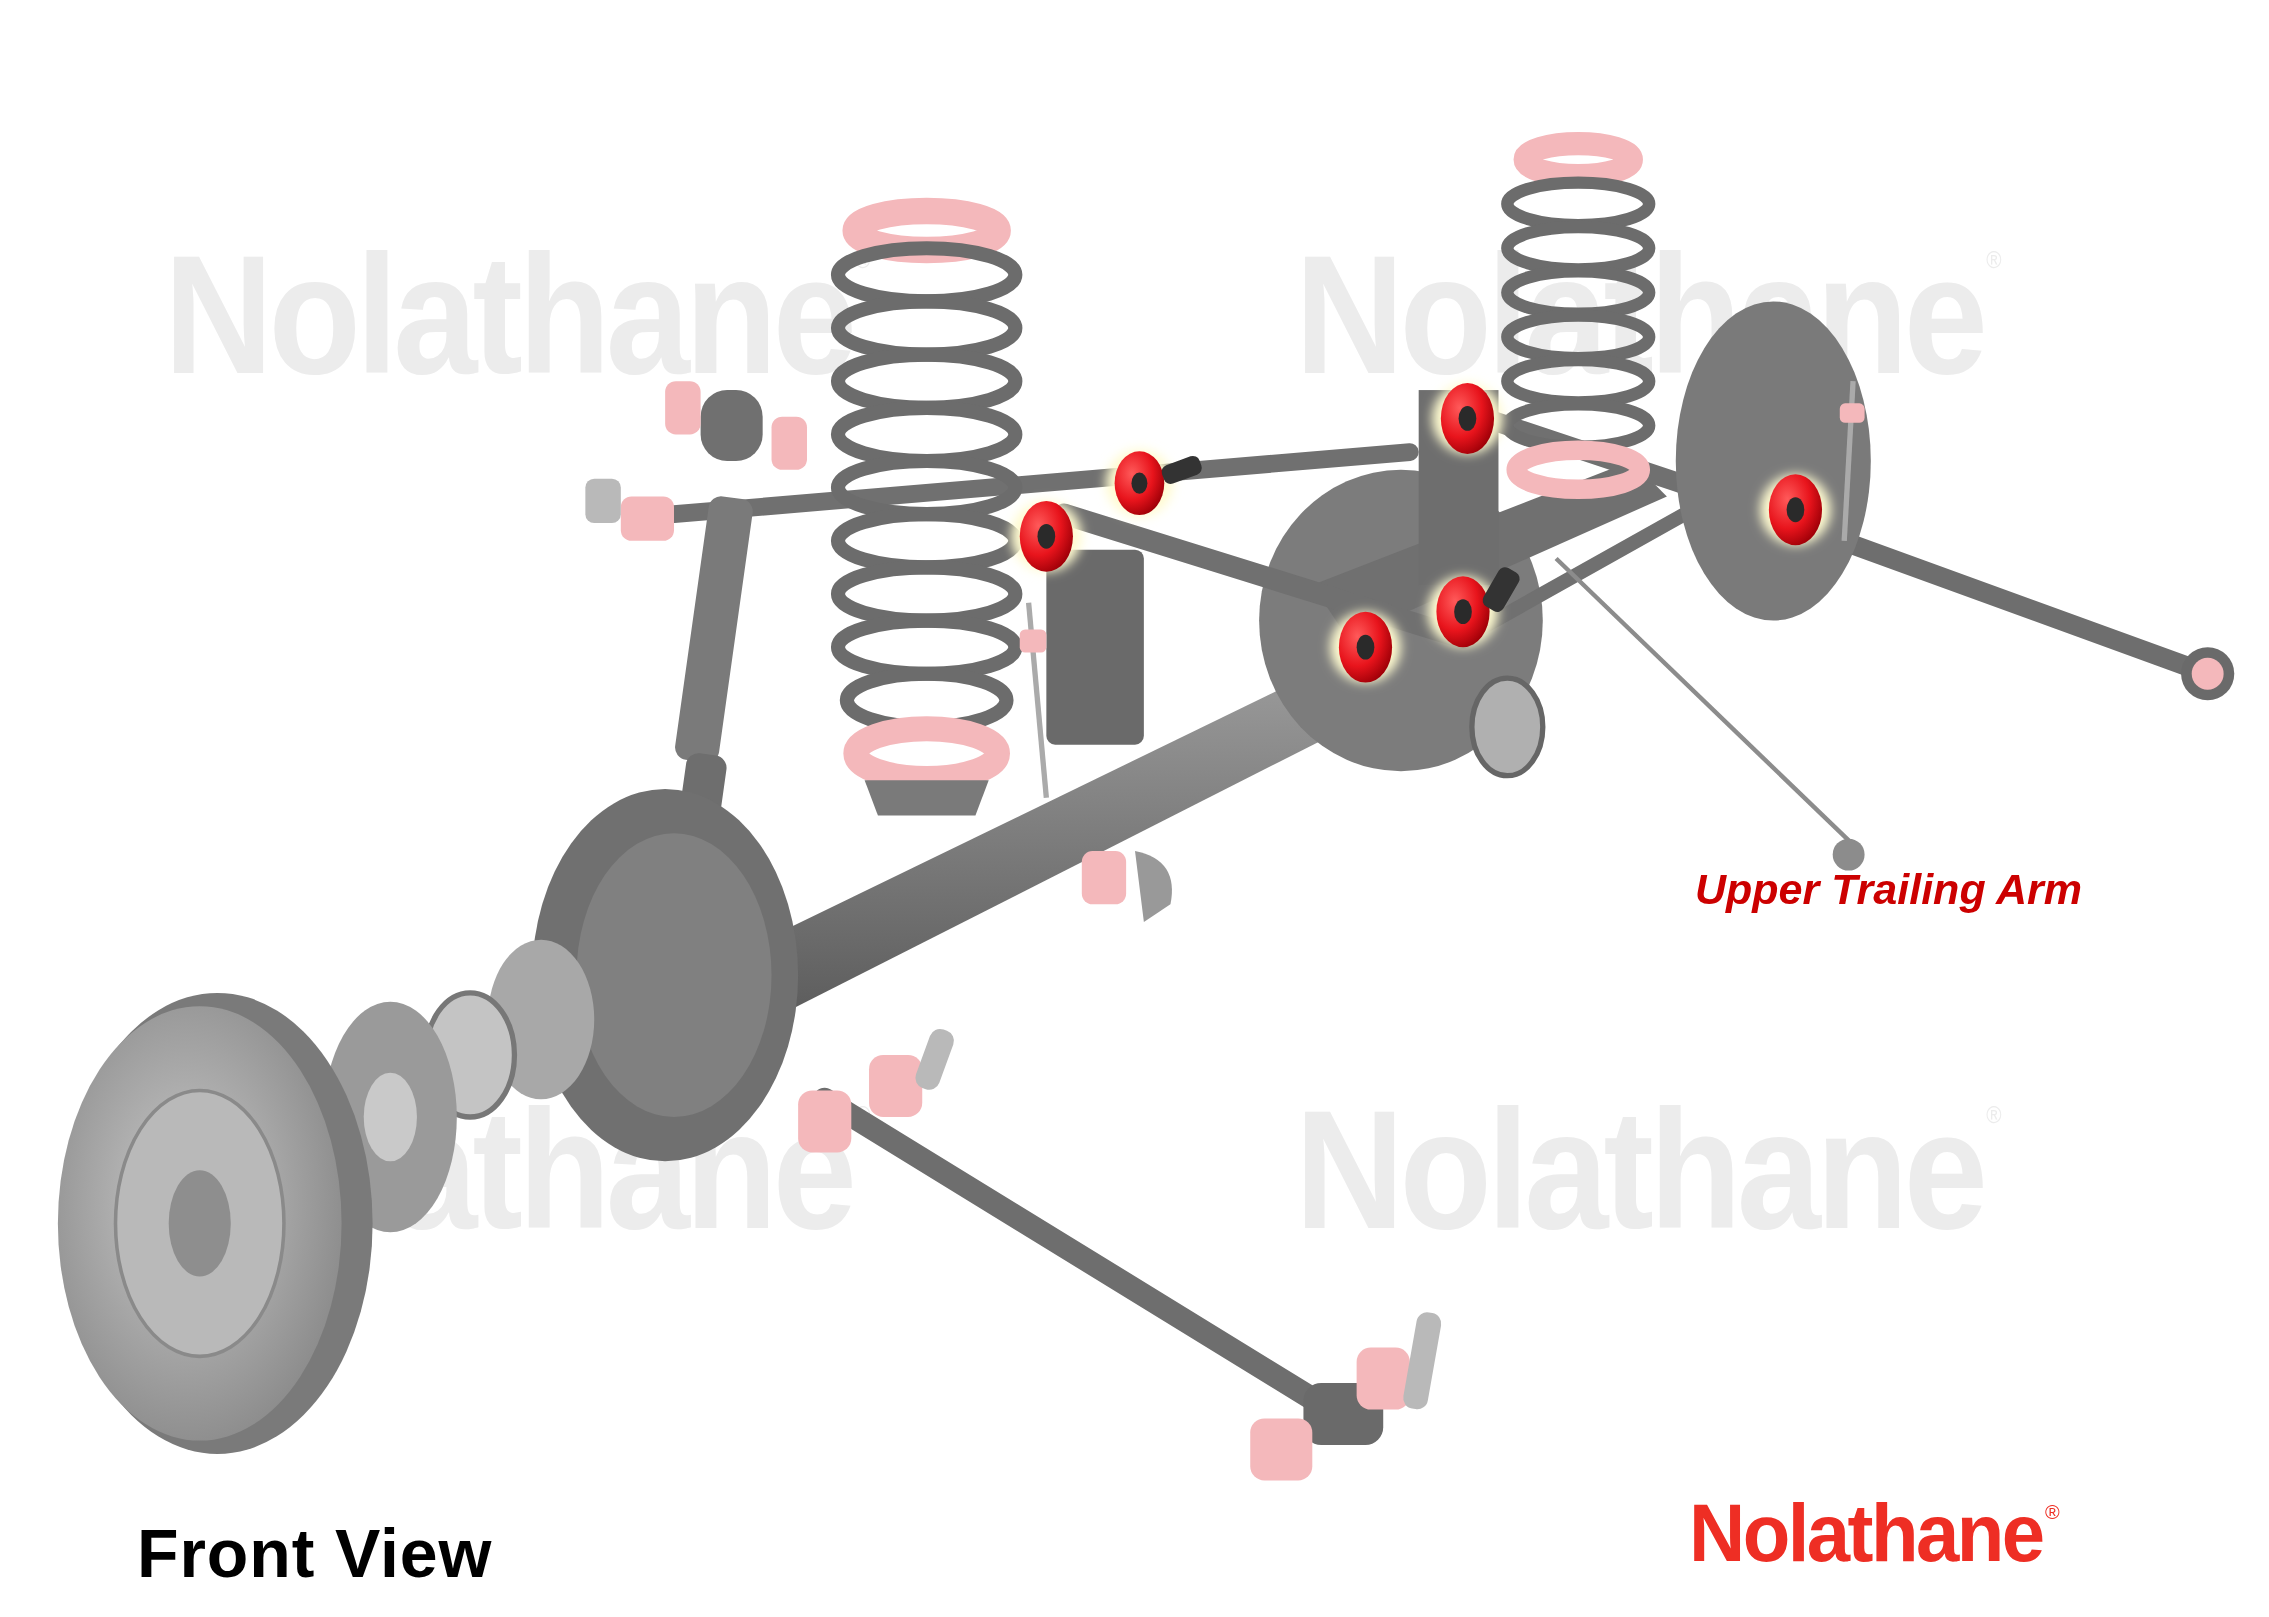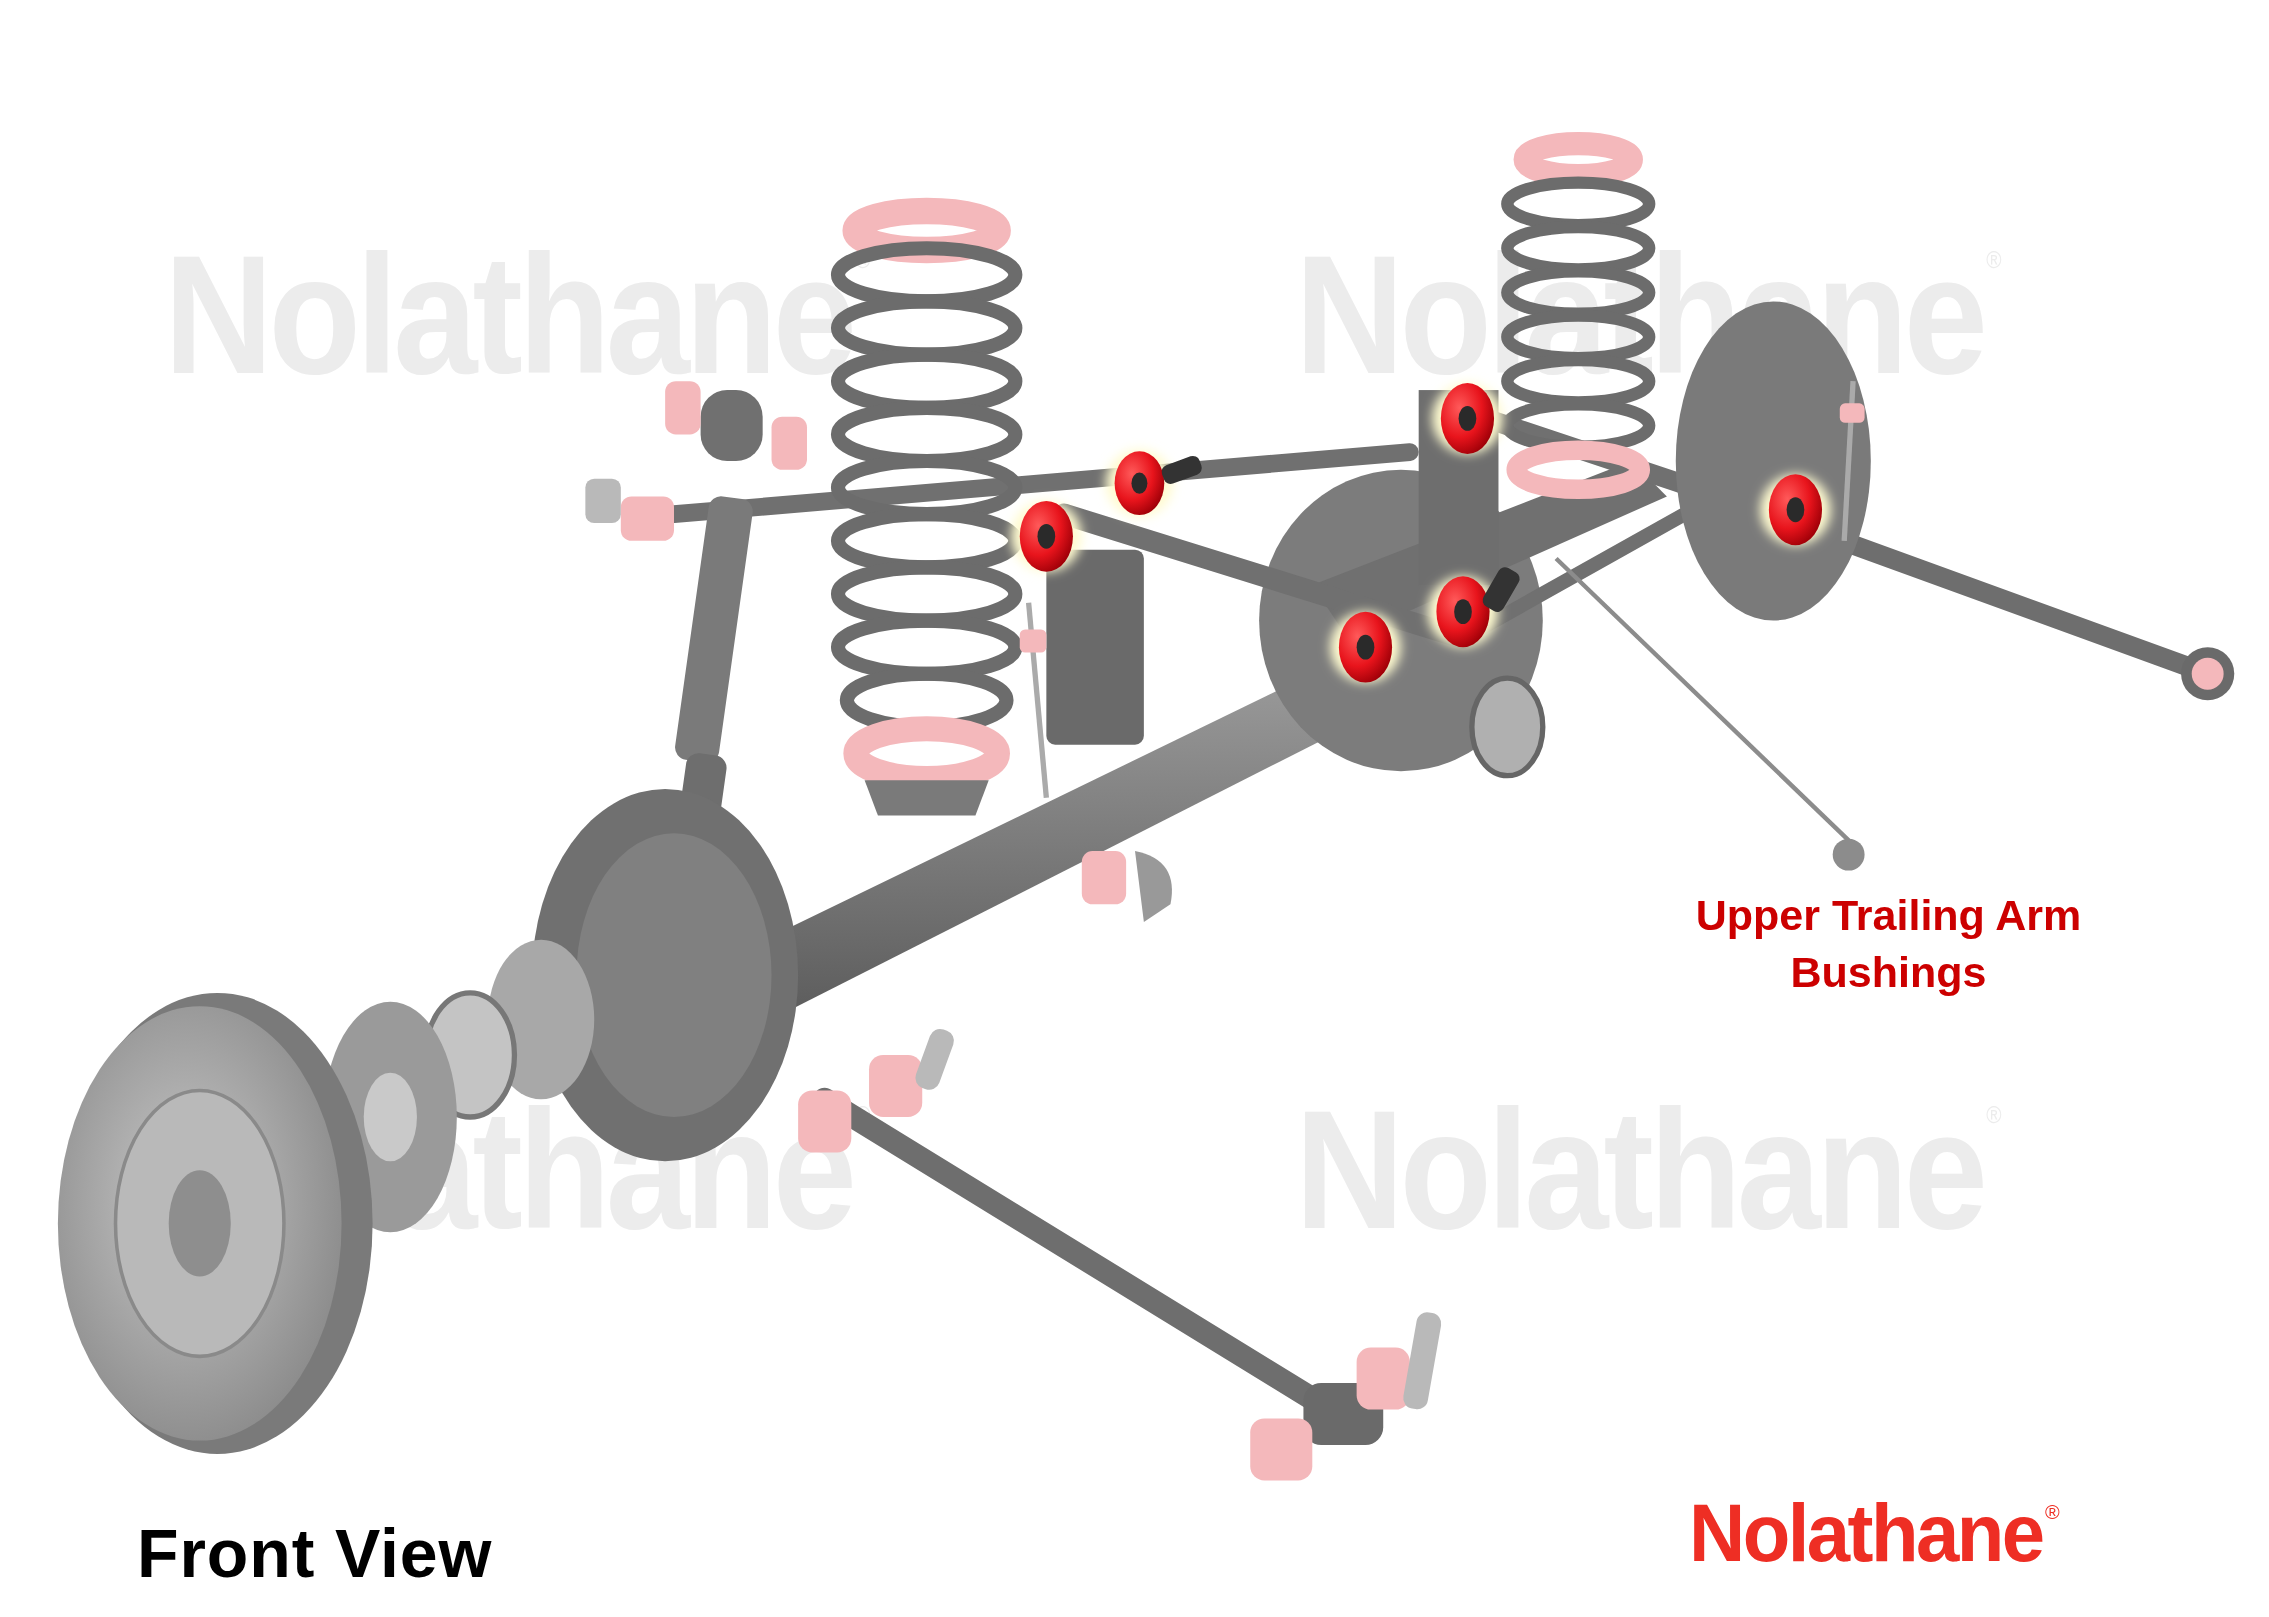--- a/index.html
+++ b/index.html
@@ -1,20 +1,20 @@
 <!DOCTYPE html>
 <html style="font-size:14px"><head>
 <meta charset="utf-8">
 <style>
   html, body { margin:0; padding:0; background:#ffffff; }
   body { width:2270px; height:1617px; position:relative; overflow:hidden; font-family:"Liberation Sans", sans-serif; }
   .wm { position:absolute; font-family:"Liberation Sans", sans-serif; font-weight:700; color:#ececec; font-size:168px; letter-spacing:-5.3px; line-height:1; transform:scaleX(0.9); transform-origin:left top; white-space:nowrap; }
   .wm sup { font-size:23px; font-weight:400; letter-spacing:0; vertical-align:top; position:relative; top:17.7px; margin-left:3.5px; }
   #scene { position:absolute; left:0; top:0; width:2270px; height:1617px; }
-  .callout { position:absolute; left:1640px; top:887px; width:497px; text-align:center; color:#cc0000; font-weight:700; font-size:43px; line-height:57px; }
+  .callout { position:absolute; left:1640px; top:861px; width:497px; text-align:center; color:#cc0000; font-weight:700; font-size:43px; line-height:57px;font-style:italic; }
   .view-label { position:absolute; left:137px; top:1514px; font-weight:700; font-size:68px; color:#000; letter-spacing:0.9px; }
   .logo { position:absolute; left:1689px; top:1492px; font-weight:700; font-size:82px; color:#ee2e24; letter-spacing:-2.7px; line-height:1; transform:scaleX(0.95); transform-origin:left top; white-space:nowrap; }
   .logo sup { font-size:21px; font-weight:400; letter-spacing:0; vertical-align:top; position:relative; top:8.9px; margin-left:2.7px; }
 </style>
 </head>
 <body>
 
 <div class="wm" style="left:164px; top:231px;"><span>Nolathane</span><sup>®</sup></div>
 <div class="wm" style="left:1295px; top:231px;"><span>Nolathane</span><sup>®</sup></div>
 <div class="wm" style="left:164px; top:1086px;"><span>Nolathane</span><sup>®</sup></div>
@@ -176,19 +176,18 @@
   </g>
 
   <g>
     <line x1="1755" y1="630" x2="2085" y2="948" stroke="#8c8c8c" stroke-width="5"></line>
     <circle cx="2085" cy="964" r="18" fill="#8c8c8c"></circle>
   </g>
 </svg>
 
 <div class="callout">
   <div>Upper Trailing Arm</div>
-  <div>Bushings</div>
 </div>
 
 <div class="view-label">Front View</div>
 
 <div class="logo"><span>Nolathane</span><sup>®</sup></div>
 
 
 </body></html>

